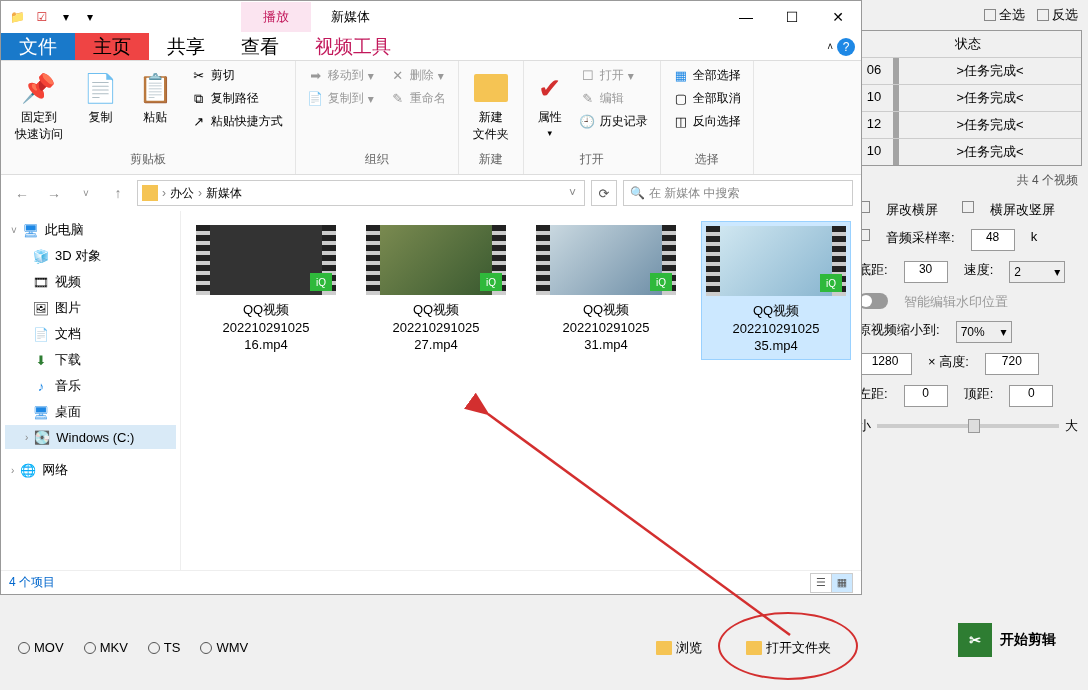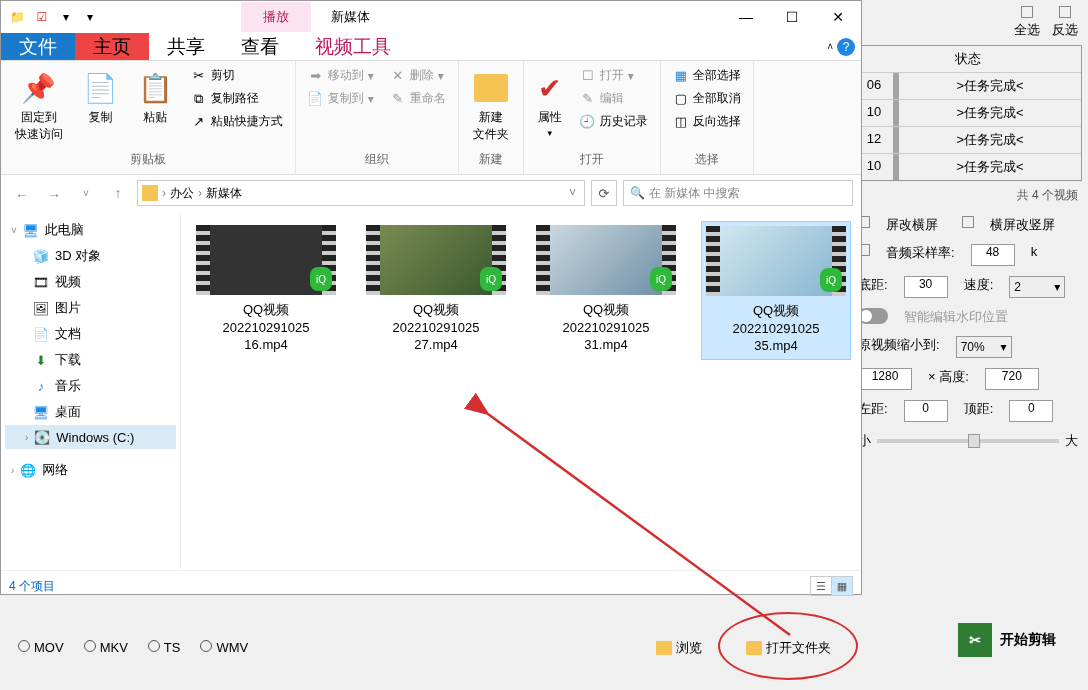--- a/index.html
+++ b/index.html
@@ -59,34 +59,34 @@
 .tree-item .tico { width: 16px; height: 16px; display: inline-flex; align-items: center; justify-content: center; font-size: 13px;}
 .tree-item.selected { background: #d9eaf7; }
 .tree-spacer { height: 8px;}
 
 .files { flex: 1; padding: 10px; display: flex; gap: 20px; align-items: flex-start; }
 .file-item { width: 150px; text-align: center; font-size: 13px; padding: 4px; }
 .file-item.selected { background: #cce8ff; border: 1px solid #99d1ff; }
 .thumb { width: 140px; height: 70px; background: #333; position: relative; margin: 0 auto 6px; display:flex; }
 .thumb .film { width: 14px; background: repeating-linear-gradient(to bottom, #222 0 6px, #ccc 6px 10px); }
 .thumb .pic { flex: 1; background-size: cover; background-position: center; }
-.thumb .qiyi { position: absolute; right: 4px; bottom: 4px; width: 22px; height: 24px; background: #2fb93b; border-radius: 8px; color:#fff; font-size:10px; display:flex; align-items:center; justify-content:center;text-align:right;}
+.thumb .qiyi { position: absolute; right: 4px; bottom: 4px; width: 22px; height: 18px; background: #2fb93b; border-radius: 0; color:#fff; font-size:10px; display:flex; align-items:center; justify-content:center;text-align:right;}
 .file-name { line-height: 1.35; }
 
 
-.statusbar { height: 24px; border-top: 1px solid #eee; display: flex; align-items: center; font-size: 12px; color: #0066cc; padding: 15px 8px; }
+.statusbar { height: 24px; border-top: 1px solid #eee; display: flex; align-items: center; font-size: 12px; color: #0066cc; padding: 8px 8px; }
 .view-switch { margin-left: auto; display: flex; }
 .view-btn { width: 22px; height: 20px; border: 1px solid #ccc; margin-left: -1px; display:flex; align-items:center; justify-content:center; font-size:11px; color:#555;}
 .view-btn.active { background: #cce8ff; }
 
 
 .bgapp { position: absolute; right: 0; top: 0; width: 240px; height: 690px; background: #f0f0f0; z-index: 1; }
 .bg-title { font-size: 15px; font-weight: bold; color: #1e9e3e; padding: 2px 8px; }
 .bg-toolbar { display: flex; gap: 12px; padding: 6px 10px; font-size: 13px; justify-content: flex-end;}
-.bg-toolbar span { display: inline-flex; align-items: center; gap: 3px; flex-direction: column;}
+.bg-toolbar span { display: inline-flex; align-items: center; gap: 3px;}
 .chk { width: 12px; height: 12px; border: 1px solid #888; display: inline-block;}
 .task-table { border: 1px solid #999; margin: 0 6px; font-size: 13px; }
 .task-row { display: flex; border-bottom: 1px solid #ccc; }
 .task-row:last-child { border-bottom: none; }
 .task-cell { padding: 4px 6px; }
 .task-row.head .task-cell { text-align: center; font-weight: normal; }
 .c1 { width: 44px; border-right: 6px solid #a3a3a3; text-align: center;}
 .c2 { flex: 1; text-align: center;}
 .task-count { text-align: right; padding: 6px 10px; font-size: 12px; color: #555;}
 .options { padding: 6px 10px; font-size: 13px; display: flex; flex-direction: column; gap: 10px;}
@@ -95,21 +95,21 @@
 .sel { width: 56px; height: 22px; border: 1px solid #999; background: #eee; display: inline-flex; align-items: center; justify-content: space-between; padding: 0 4px; font-size: 12px;}
 .gray-toggle { width: 30px; height: 16px; background: #999; border-radius: 8px; position: relative;}
 .gray-toggle::after { content:''; position:absolute; width:12px; height:12px; background:#fff; border-radius:50%; top:2px; left:2px;}
 .slider-row { display:flex; align-items:center; gap:6px;}
 .slider-track { flex:1; height:4px; background:#ccc; position:relative;}
 .slider-thumb { position:absolute; top:-5px; left:50%; width:12px; height:14px; background:#ddd; border:1px solid #999;}
 
 
 .bottombar { position: absolute; left: 0; bottom: 0; width: 1088px; height: 80px; background: #f0f0f0; z-index: 5; padding: 10px;}
 .radios { display: flex; gap: 20px; padding: 20px 8px; font-size: 13px;}
-.radio { display: flex; align-items: flex-start; gap: 4px;}
+.radio { display: flex; align-items: center; gap: 4px;}
 .radio-circle { width: 12px; height: 12px; border: 1px solid #555; border-radius: 50%;}
 .path-input { position:absolute; left: 344px; bottom: 33px; width: 296px; height: 26px; border: 1px solid #999; background:#fff; padding: 0 6px; font-size: 13px; display:flex; align-items:center;}
 .browse-btn { position:absolute; left: 656px; bottom: 33px; display:flex; align-items:center; gap:4px; font-size:13px;}
 .openfolder-btn { position:absolute; left: 746px; bottom: 33px; display:flex; align-items:center; gap:4px; font-size:13px;}
 .red-circle { position:absolute; left: 718px; bottom: 10px; width: 140px; height: 68px; border: 2px solid #d32f2f; border-radius: 50% / 50%;}
 .start-btn { position:absolute; right: 32px; bottom: 33px; display:flex; align-items:center; gap:8px; font-size:14px; font-weight:bold;}
 .start-ico { width: 34px; height: 34px; background: #2e7d32; display:inline-flex; align-items:center; justify-content:center; color:#fff; font-size:14px;}
 
 
 .arrow-svg { position:absolute; left: 0; top: 0; width: 1088px; height: 690px; z-index: 20; pointer-events: none; }

